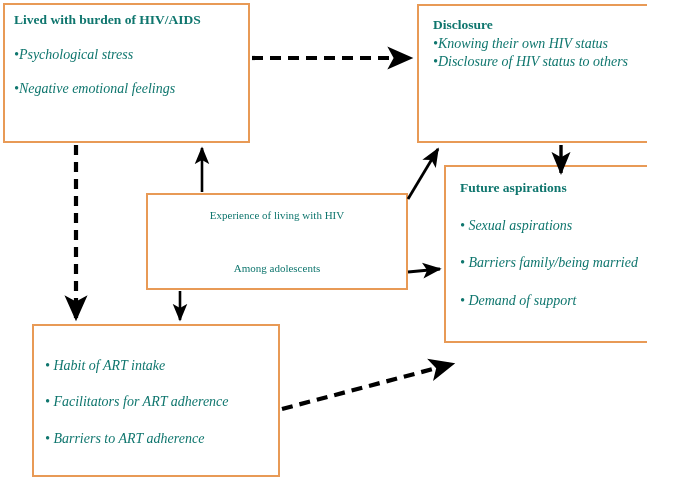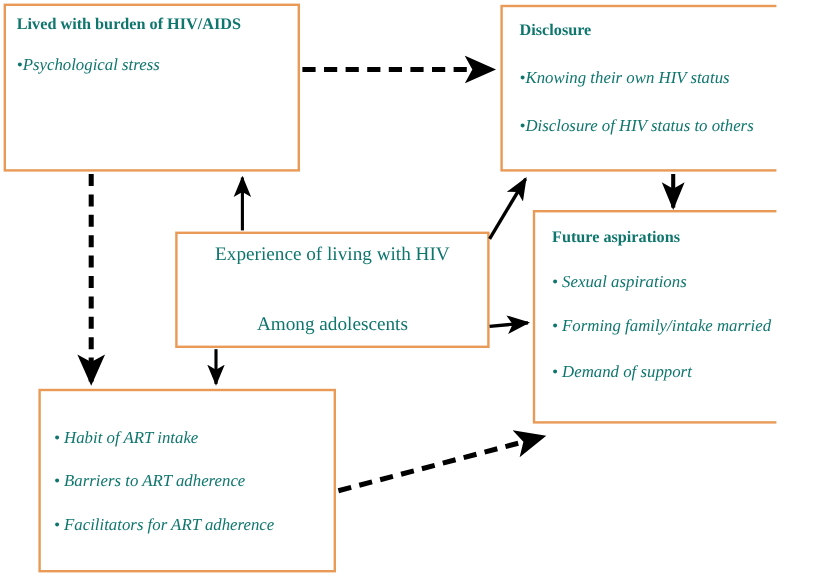--- a/index.html
+++ b/index.html
@@ -42,25 +42,25 @@
     padding: 8px 0 0 9px;
   }
   #box-lived .box-title { margin: 0 0 0 0; }
   #box-lived .bullet { margin-top: 19px; }
 
   
   #box-disclosure {
     left: 417px; top: 4px; width: 247px; height: 139px;
     padding: 12px 0 0 14px;
   }
-  #box-disclosure .bullet { margin-top: 25px; }
+  #box-disclosure .bullet { margin-top: 3px; }
 
   
   #box-future {
-    left: 444px; top: 175px; width: 254px; height: 178px;
+    left: 444px; top: 165px; width: 254px; height: 178px;
     padding: 14px 0 0 14px;
   }
   #box-future .bullet { margin-top: 22px; }
 
   
   #box-art {
     left: 32px; top: 324px; width: 248px; height: 153px;
     padding: 11px 0 0 11px;
   }
   #box-art .bullet { margin-top: 21px; }
@@ -68,21 +68,21 @@
   
   #box-center {
     left: 146px; top: 193px; width: 262px; height: 97px;
     padding: 0;
     display: flex;
     flex-direction: column;
     justify-content: center;
     align-items: center;
   }
   #box-center .center-line {
-    font-size: 16px;
+    font-size: 11px;
     line-height: 1.1;
     white-space: nowrap;
   }
   #box-center .center-line + .center-line { margin-top: 40px; }
 
   
   #arrows {
     position: absolute;
     left: 0; top: 0;
     width: 700px; height: 483px;
@@ -134,39 +134,40 @@
     </g>
 
     <g>
       <line x1="180" y1="291" x2="180" y2="320" stroke="#000000" stroke-width="2.6" marker-end="url(#ah-thin)"></line>
     </g>
   </svg>
 
   <div class="box" id="box-lived">
     <div class="box-title">Lived with burden of HIV/AIDS</div>
     <div class="bullet">•Psychological stress</div>
+    <div class="bullet">•Negative emotional feelings</div>
   </div>
 
   <div class="box" id="box-disclosure">
     <div class="box-title">Disclosure</div>
     <div class="bullet">•Knowing their own HIV status</div>
     <div class="bullet">•Disclosure of HIV status to others</div>
   </div>
 
   <div class="box" id="box-future">
     <div class="box-title">Future aspirations</div>
     <div class="bullet">• Sexual aspirations</div>
-    <div class="bullet">• Forming family/intake married</div>
+    <div class="bullet">• Barriers family/being married</div>
     <div class="bullet">• Demand of support</div>
   </div>
 
   <div class="box" id="box-art">
     <div class="bullet">• Habit of ART intake</div>
+    <div class="bullet">• Facilitators for ART adherence</div>
     <div class="bullet">• Barriers to ART adherence</div>
-    <div class="bullet">• Facilitators for ART adherence</div>
   </div>
 
   <div class="box" id="box-center">
     <div class="center-line">Experience of living with HIV</div>
     <div class="center-line">Among adolescents</div>
   </div>
 
 </div>
 
 </body></html>

